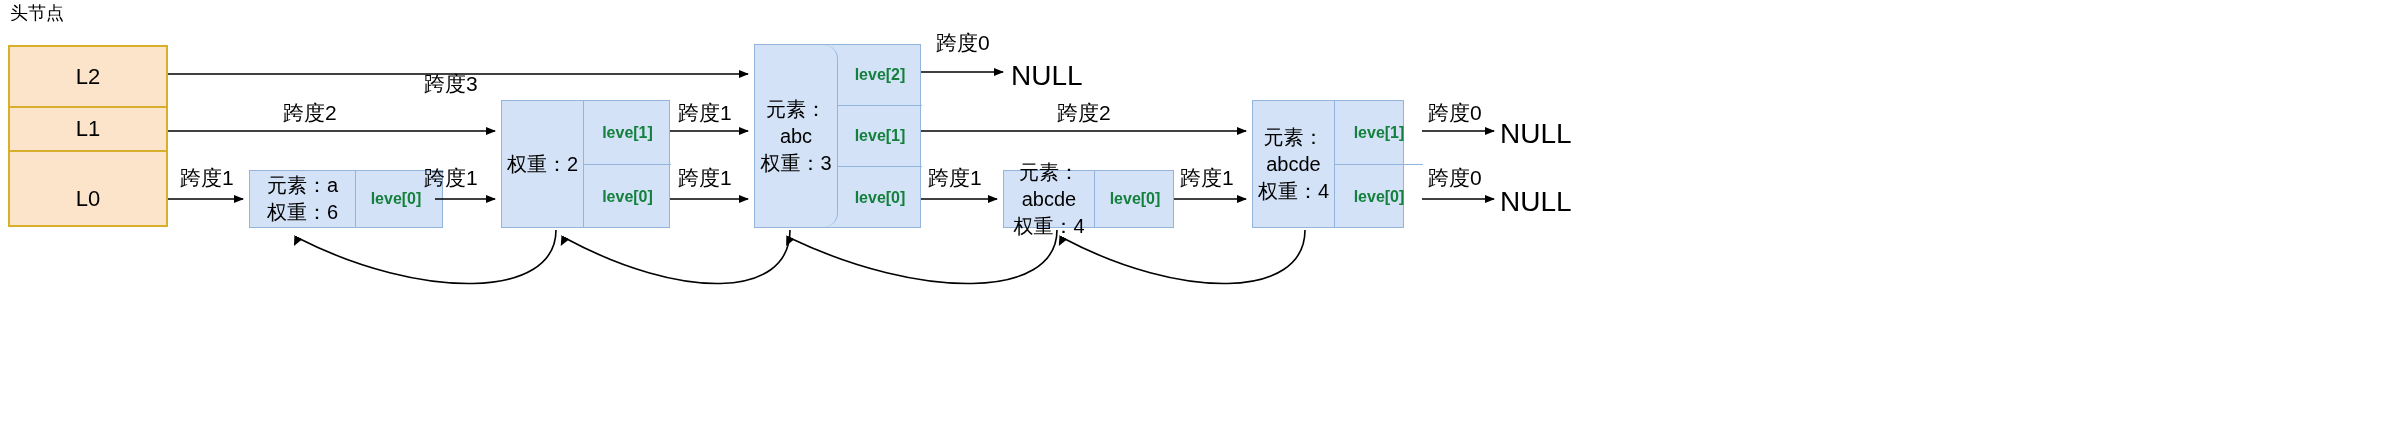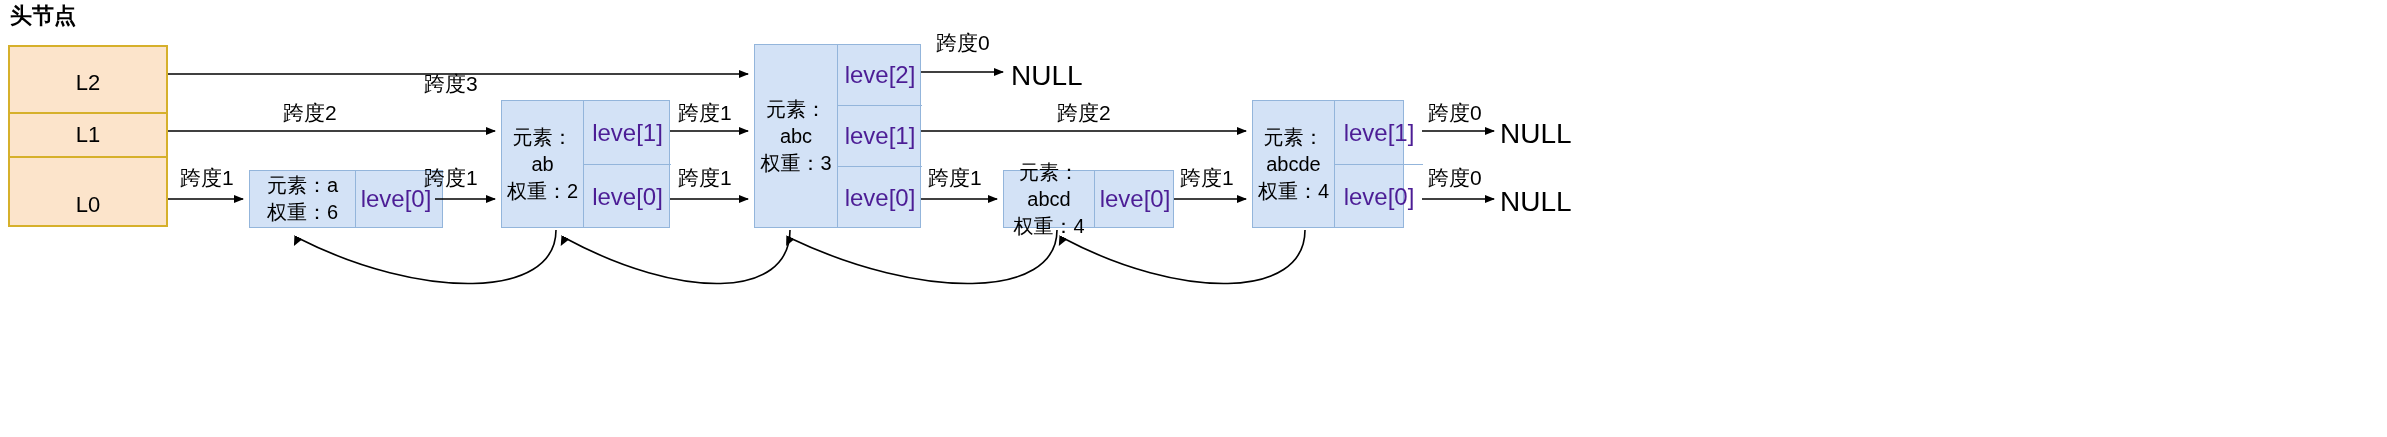--- a/index.html
+++ b/index.html
@@ -1,32 +1,32 @@
 <!DOCTYPE html>
 <html><head>
 <meta charset="utf-8">
 <style>
   html,body{margin:0;padding:0;background:#ffffff;}
   body{font-family:"Liberation Sans","DejaVu Sans",sans-serif;}
   #stage{position:relative;width:2387px;height:437px;background:#fff;overflow:hidden;}
 
   .lbl{position:absolute;color:#000;font-size:21px;line-height:1.25;white-space:pre;}
-  .title{font-size:22px;font-weight:bold;}
+  .title{font-size:18px;}
 
   .head-node{position:absolute;border:2px solid #D6B02B;box-sizing:border-box;background:#FCE4CB;}
   .head-cell{position:absolute;left:0;right:0;box-sizing:border-box;border-bottom:2px solid #D6B02B;
-             display:flex;align-items:center;justify-content:center;font-size:22px;color:#000;margin-top:6px;}
+             display:flex;align-items:center;justify-content:center;font-size:22px;color:#000;}
   .head-cell.last{border-bottom:none;}
 
   .node{position:absolute;box-sizing:border-box;border:1.5px solid #93B5DB;background:#D3E2F6;}
   .node-info{position:absolute;left:0;top:0;bottom:0;box-sizing:border-box;border-right:1.5px solid #93B5DB;
              display:flex;flex-direction:column;align-items:center;justify-content:center;
              font-size:20px;line-height:1.35;color:#000;text-align:center;}
   .lvl{position:absolute;right:0;box-sizing:border-box;border-bottom:1.5px solid #93B5DB;
-       display:flex;align-items:center;justify-content:center;font-size:24px;color:#4c1d95;}
+       display:flex;align-items:center;justify-content:center;font-size:16px;color:#15803d;font-weight:bold;}
   .lvl.last{border-bottom:none;}
 
   svg.arrows{position:absolute;left:0;top:0;width:2387px;height:437px;pointer-events:none;}
   .null-lbl{position:absolute;font-size:28px;color:#000;}
 </style>
 </head>
 <body>
 
 <div id="stage">
 
@@ -41,40 +41,39 @@
   <div class="node" style="left:249px;top:170px;width:194px;height:58px;">
     <div class="node-info" style="width:106px;">
       <span>元素：a</span>
       <span>权重：6</span>
     </div>
     <div class="lvl last" style="left:106px;top:0;bottom:0;width:80px;">leve[0]</div>
   </div>
 
   <div class="node" style="left:501px;top:100px;width:169px;height:128px;">
     <div class="node-info" style="width:82px;">
-      <span>元素：ab</span>
       <span>权重：2</span>
     </div>
     <div class="lvl" style="left:82px;top:0;height:64px;width:87px;">leve[1]</div>
     <div class="lvl last" style="left:82px;top:64px;height:64px;width:87px;">leve[0]</div>
   </div>
 
   <div class="node" style="left:754px;top:44px;width:167px;height:184px;">
-    <div class="node-info" style="width:83px;">
+    <div class="node-info" style="width:83px;border-radius:14px;">
       <span>元素：abc</span>
       <span>权重：3</span>
     </div>
     <div class="lvl" style="left:83px;top:0;height:61px;width:84px;">leve[2]</div>
     <div class="lvl" style="left:83px;top:61px;height:61px;width:84px;">leve[1]</div>
     <div class="lvl last" style="left:83px;top:122px;height:62px;width:84px;">leve[0]</div>
   </div>
 
   <div class="node" style="left:1003px;top:170px;width:171px;height:58px;">
     <div class="node-info" style="width:91px;">
-      <span>元素：abcd</span>
+      <span>元素：abcde</span>
       <span>权重：4</span>
     </div>
     <div class="lvl last" style="left:91px;top:0;bottom:0;width:80px;">leve[0]</div>
   </div>
 
   <div class="node" style="left:1252px;top:100px;width:152px;height:128px;">
     <div class="node-info" style="width:82px;">
       <span>元素：</span>
       <span>abcde</span>
       <span>权重：4</span>

